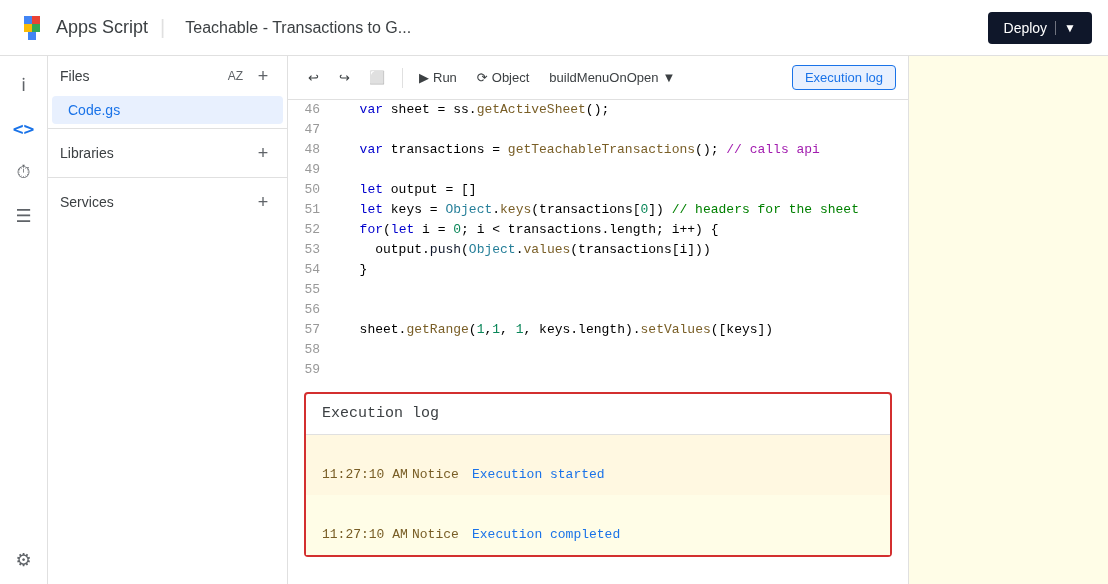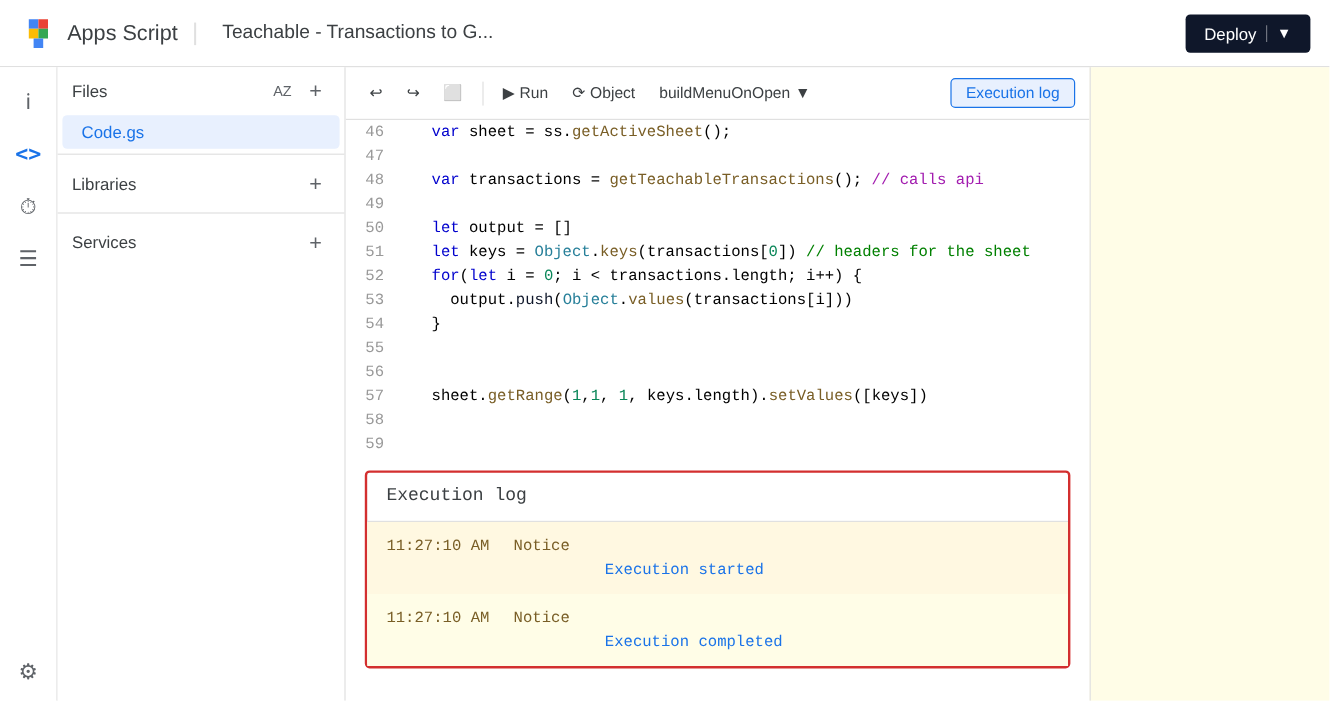--- a/index.html
+++ b/index.html
@@ -257,21 +257,21 @@
       font-size: 15px;
       font-weight: 500;
       color: #3c4043;
       border-bottom: 1px solid #e0e0e0;
     }
     .execution-log-row {
       padding: 10px 16px;
       font-family: 'Courier New', Courier, monospace;
       font-size: 13px;
       display: flex;
-      gap: 16px;
+      align-items: flex-end;
     }
     .execution-log-row:nth-child(even) {
       background: #fffde7;
     }
     .execution-log-row:nth-child(odd) {
       background: #fff8e1;
     }
     .log-time { color: #795e26; min-width: 90px; }
     .log-level { color: #795e26; min-width: 60px; }
     .log-msg { color: #1a73e8; margin-top: 20px; }

